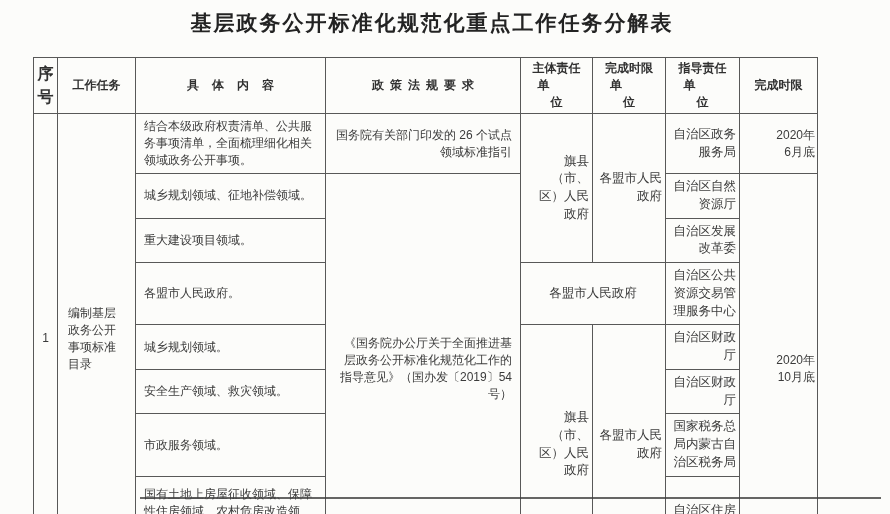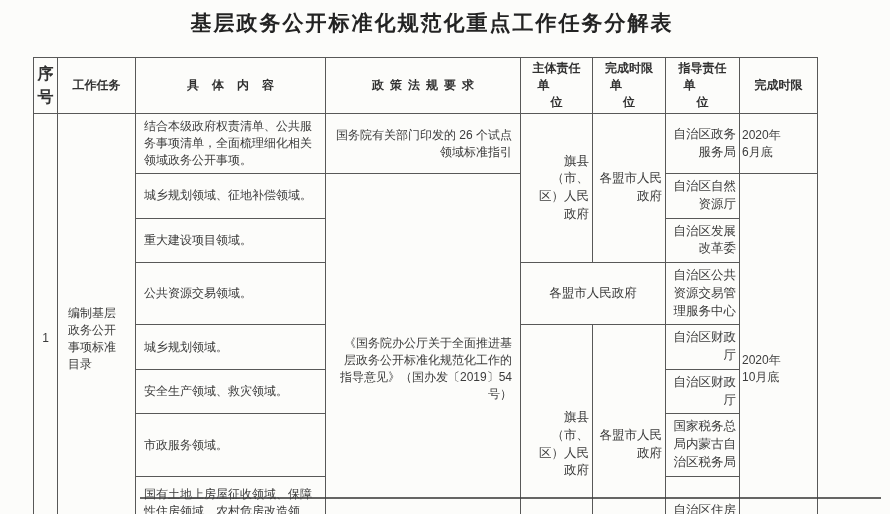--- a/index.html
+++ b/index.html
@@ -72,21 +72,21 @@
     padding: 4px 3px 4px 6px;
     text-align: right;
     font-size: 12.5px;
   }
   td.c-unit-center {
     text-align: center;
     font-size: 12.5px;
     padding: 4px 2px;
   }
   td.c-deadline {
-    text-align: left;
+    text-align: right;
     white-space: pre-line;
     padding: 4px 2px;
   }
   
   .scan-bottom-line {
     position: absolute;
     left: 140px;
     top: 497px;
     width: 741px;
     height: 2px;
@@ -150,21 +150,21 @@
         <td class="c-policy" rowspan="7">《国务院办公厅关于全面推进基层政务公开标准化规范化工作的指导意见》（国办发〔2019〕54 号）</td>
         <td class="c-unit">自治区自然资源厅</td>
         <td class="c-deadline" rowspan="7">2020年
 10月底</td>
       </tr>
       <tr style="height:36px">
         <td class="c-content">重大建设项目领域。</td>
         <td class="c-unit">自治区发展改革委</td>
       </tr>
       <tr style="height:48px">
-        <td class="c-content">公共资源交易领域。</td>
+        <td class="c-content">各盟市人民政府。</td>
         <td class="c-unit-center" colspan="2">各盟市人民政府</td>
         <td class="c-unit">自治区公共资源交易管理服务中心</td>
       </tr>
       <tr style="height:38px">
         <td class="c-content">城乡规划领域。</td>
         <td class="c-unit" rowspan="4">旗县（市、区）人民政府</td>
         <td class="c-unit" rowspan="4">各盟市人民政府</td>
         <td class="c-unit">自治区财政厅</td>
       </tr>
       <tr style="height:40px">

